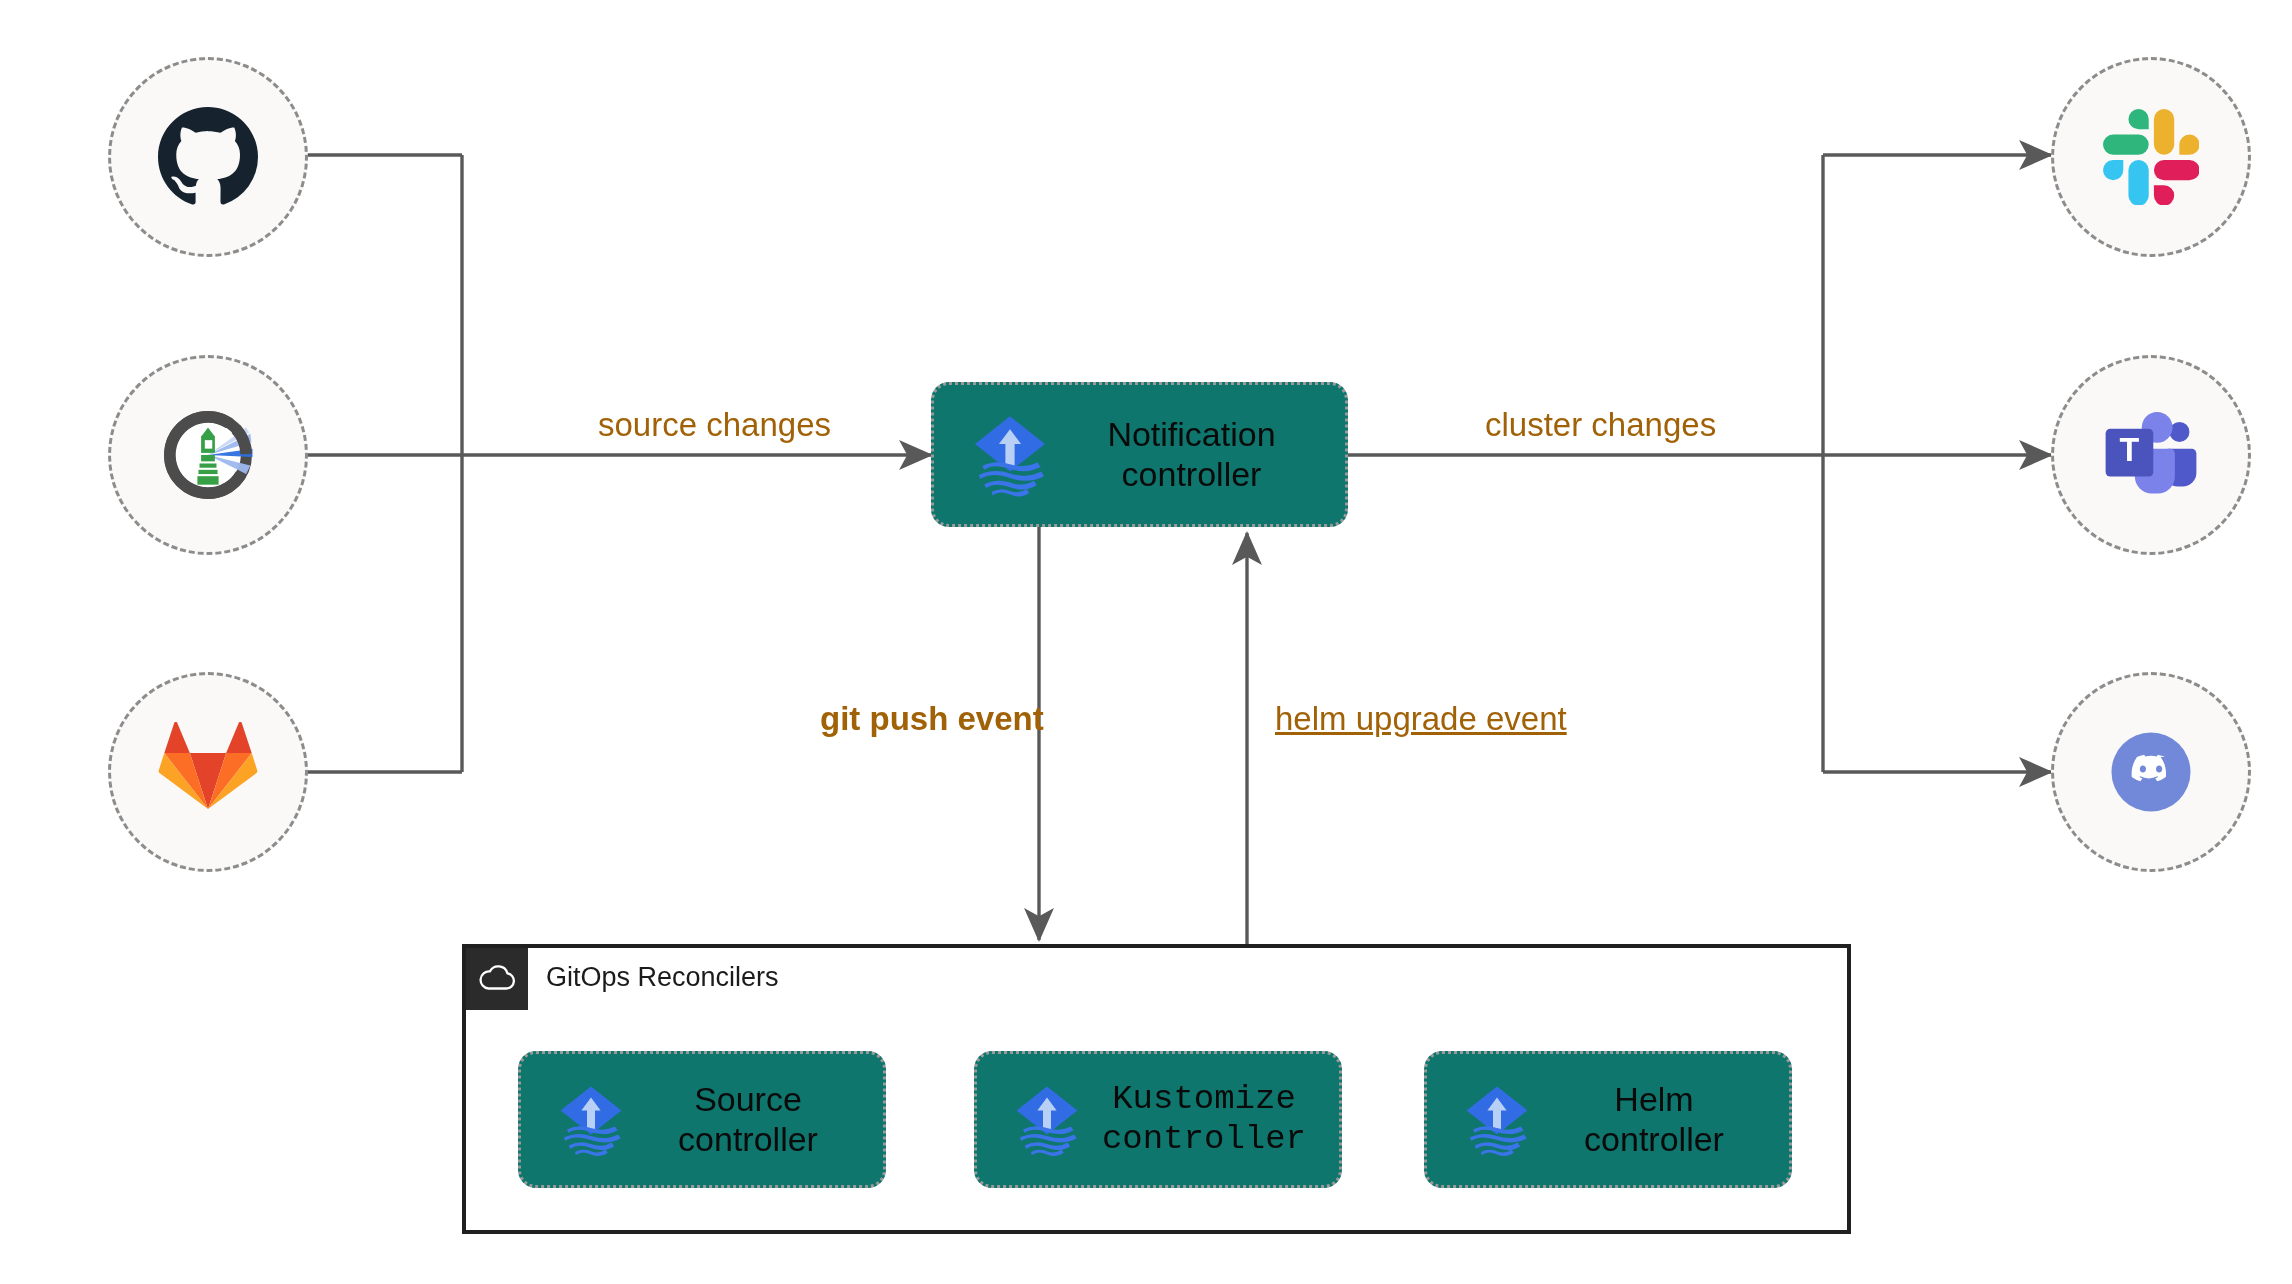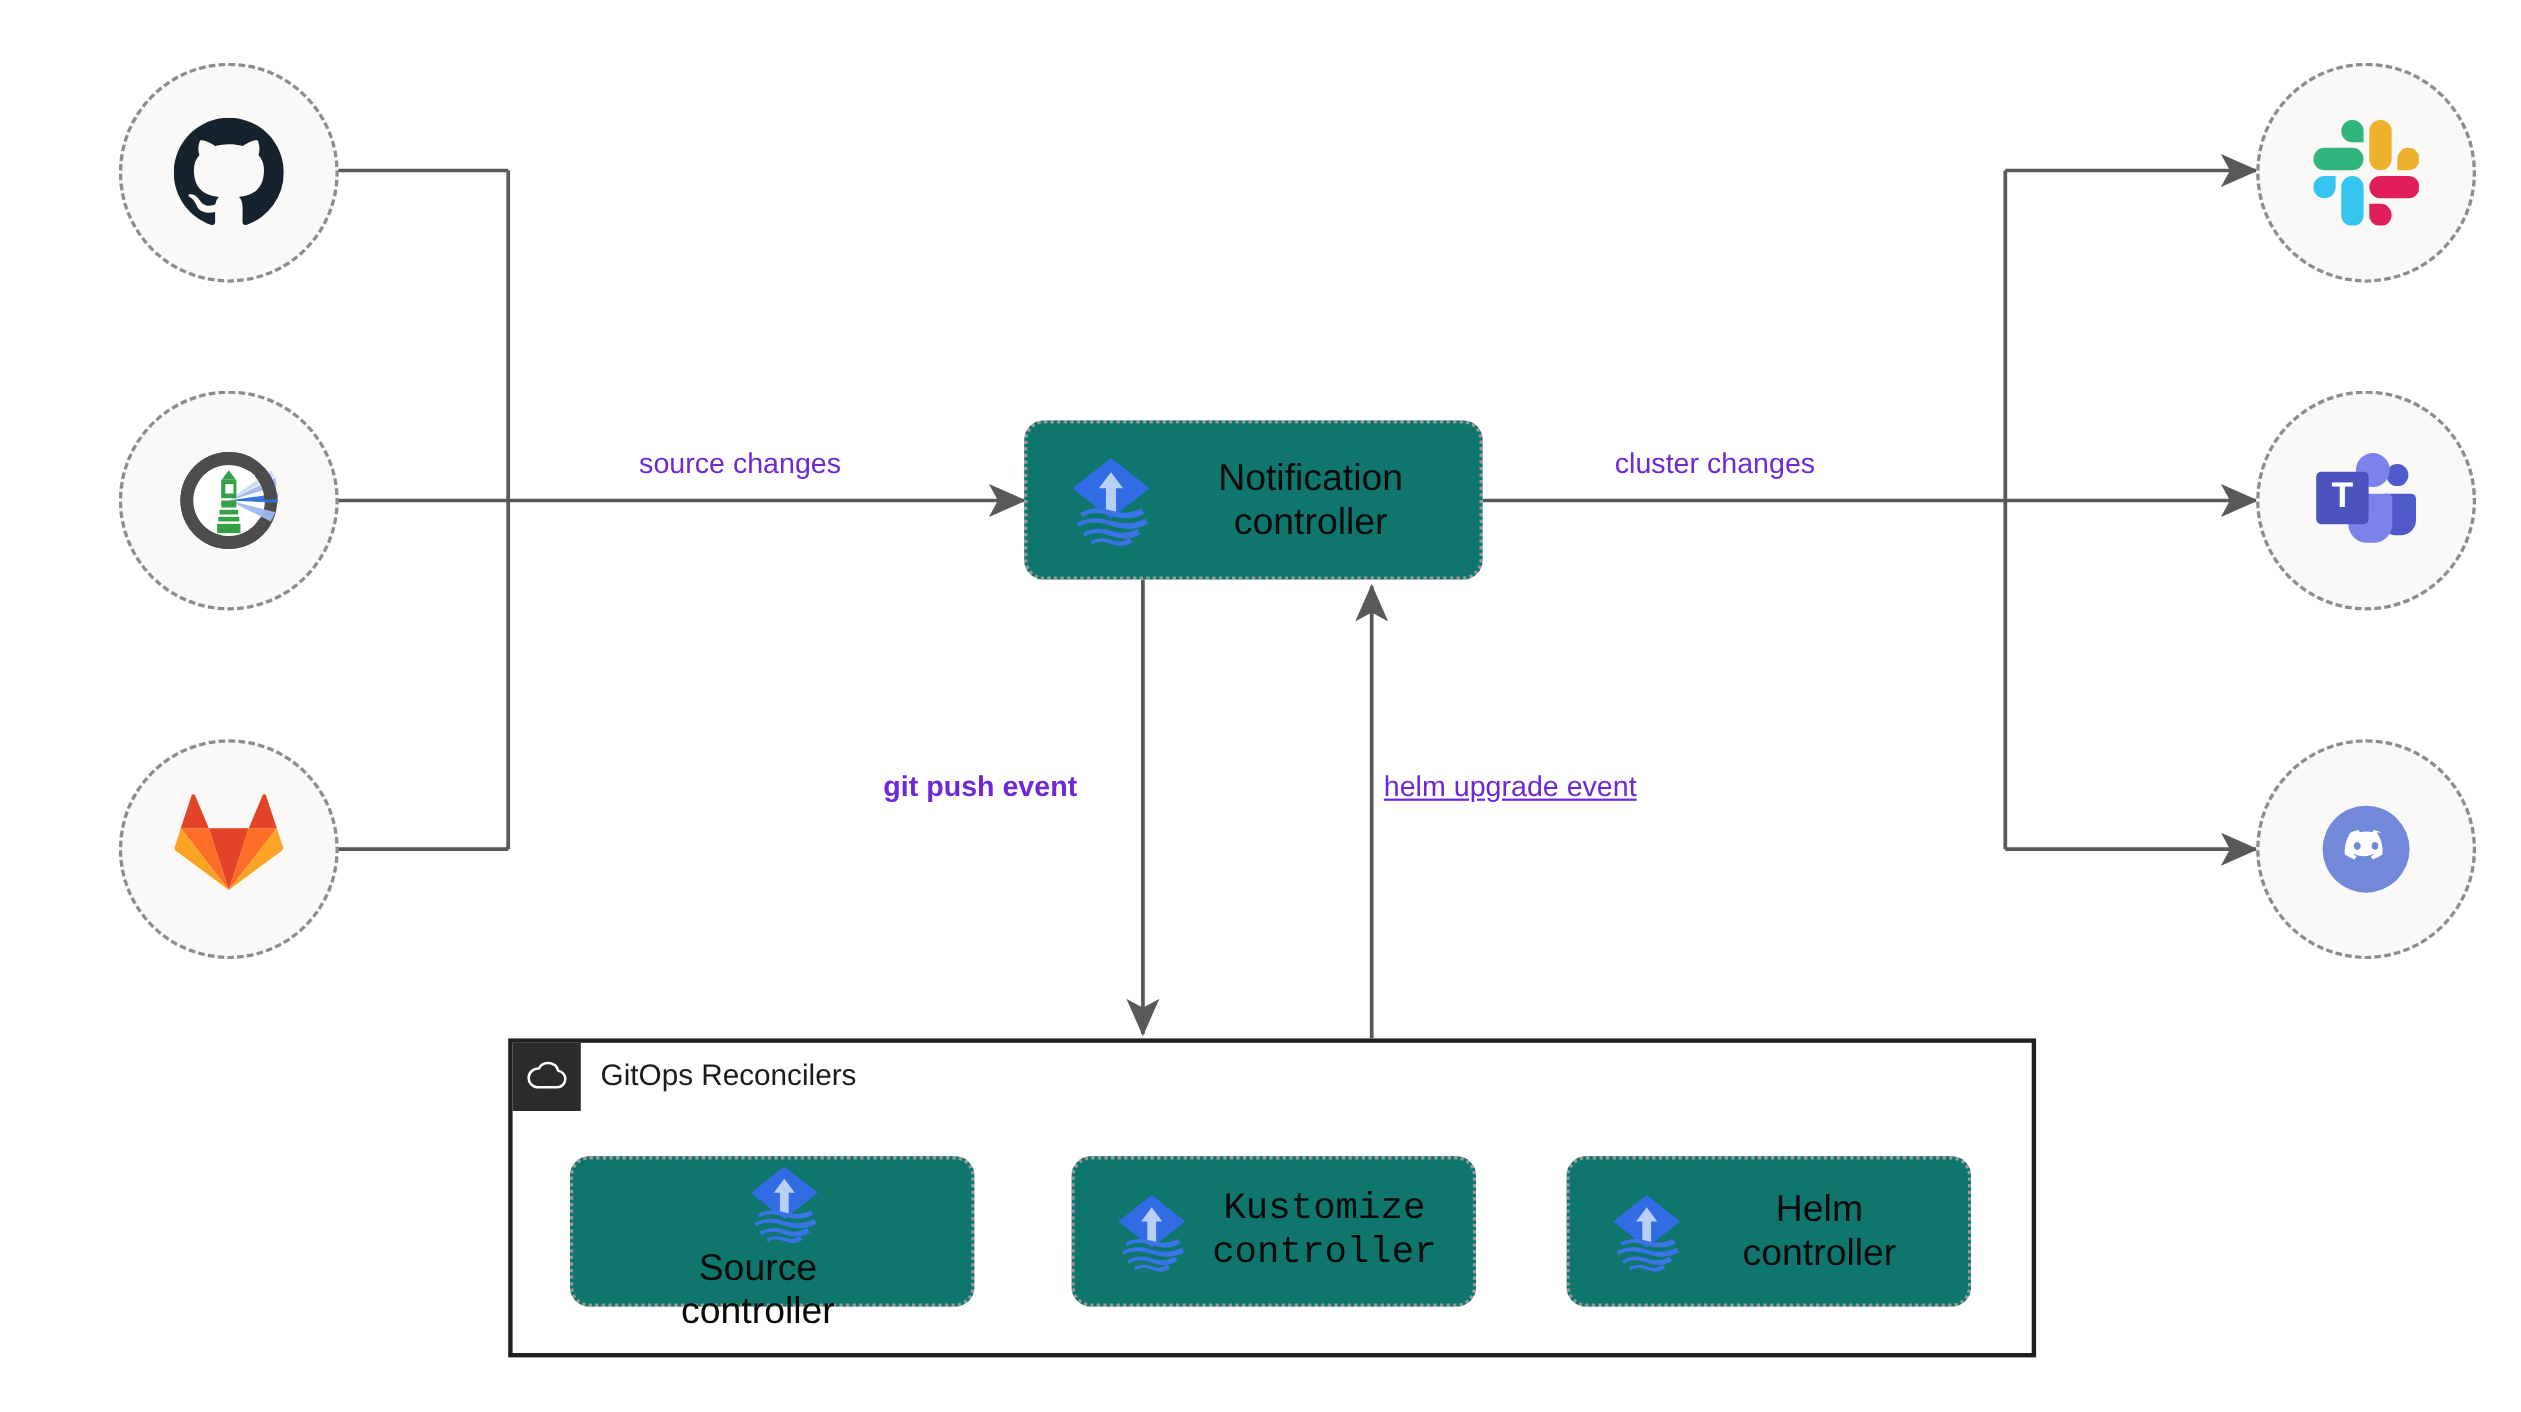--- a/index.html
+++ b/index.html
@@ -65,23 +65,24 @@
     font-size: 34px;
     line-height: 1.16;
     color: #0a0a0a;
     padding-right: 26px;
     white-space: pre-line;
   }
 
   
   .edge-label {
     position: absolute;
-    font-size: 26px;
-    color: #6d28d9;
+    font-size: 33px;
+    color: #a16207;
     white-space: nowrap;
+    margin-left: 17px;
   }
 
   
   #gitops-container {
     position: absolute;
     left: 462px;
     top: 944px;
     width: 1389px;
     height: 290px;
     box-sizing: border-box;
@@ -264,21 +265,21 @@
   <div class="edge-label" style="left:1258px; top:700px;text-decoration:underline;">helm upgrade event</div>
 
   <div id="gitops-container">
     <div id="gitops-header-tab">
       <svg width="38" height="28" viewBox="0 0 40 28">
         <path d="M11 24h19a8 8 0 0 0 1-15.9A10 10 0 0 0 12.5 6 8.5 8.5 0 0 0 11 24z" fill="none" stroke="#ffffff" stroke-width="2.4" stroke-linejoin="round"></path>
       </svg>
     </div>
     <div id="gitops-title">GitOps Reconcilers</div>
 
-    <div class="ctrl-box" style="left:52px; top:103px; width:368px; height:137px;flex-direction:column;">
+    <div class="ctrl-box" style="left:52px; top:103px; width:368px; height:137px;">
       <span class="ctrl-icon">
         <svg width="80" height="80" viewBox="0 0 100 100">
           <path d="M50 8 L88 38 L50 68 L12 38 Z" fill="#326ce5"></path>
           <path d="M50 22 L62 38 L55 38 L55 62 L45 62 L45 38 L38 38 Z" fill="#b8d0f5"></path>
           <g fill="#3b74e8">
             <path d="M20 62 q14-7 30-2 q16 5 30-2 l3 5 q-15 8-33 2 q-18-6-28 1 Z"></path>
             <path d="M16 72 q16-8 34-2 q18 6 34-2 l3 5 q-17 9-37 2 q-20-7-32 1 Z"></path>
             <path d="M22 82 q14-7 28-2 q14 5 26-2 l3 5 q-13 8-29 2 q-16-6-26 1 Z"></path>
             <path d="M30 90 q10-5 20-1 q10 4 18-2 l3 4 q-9 7-21 2 q-12-5-19 1 Z"></path>
           </g>

